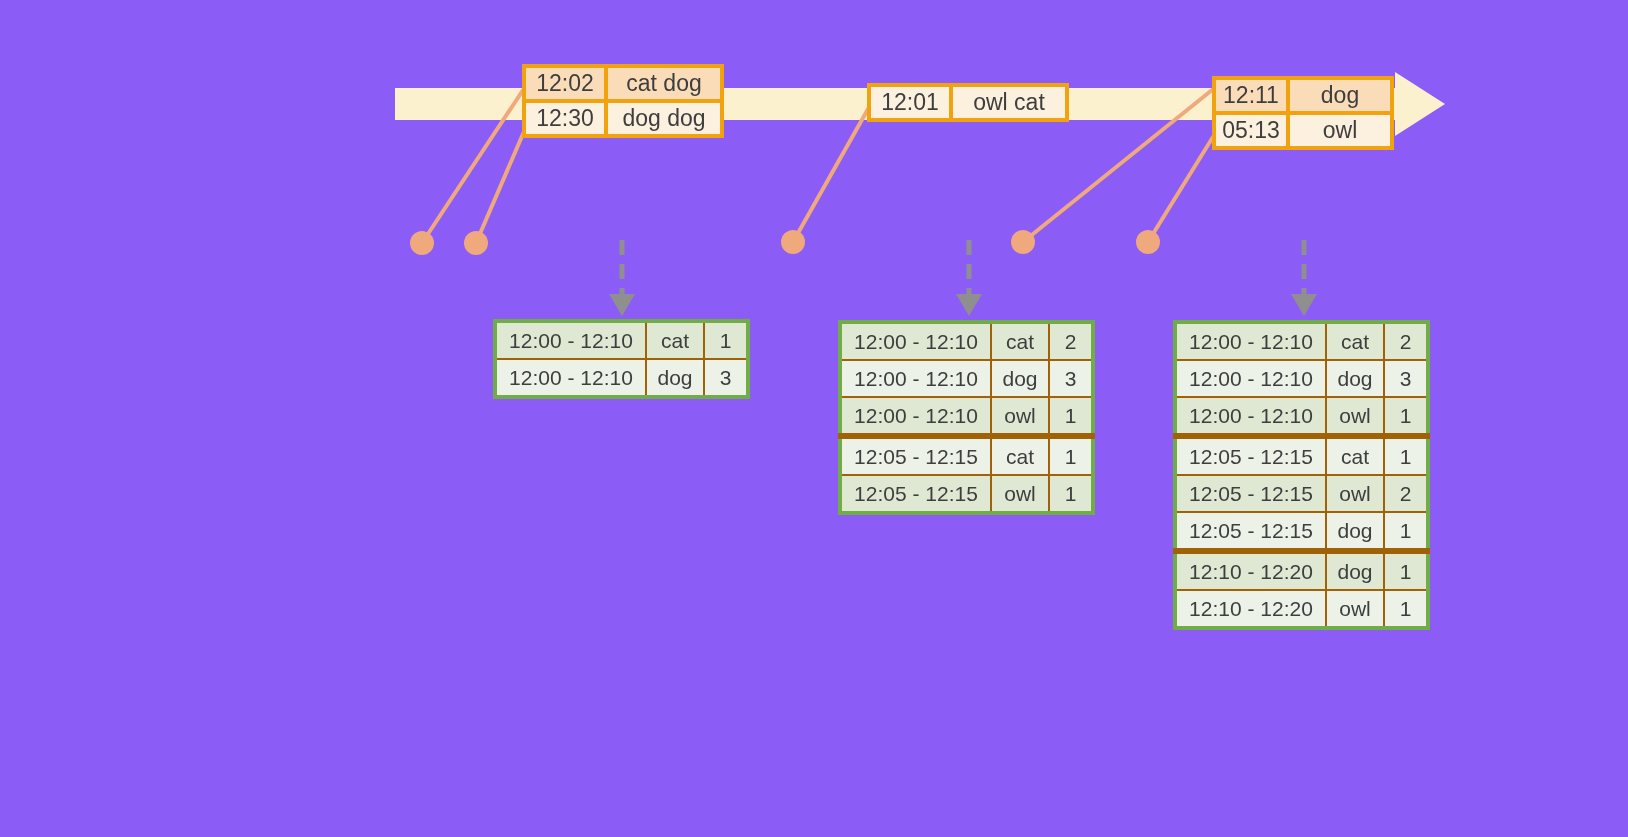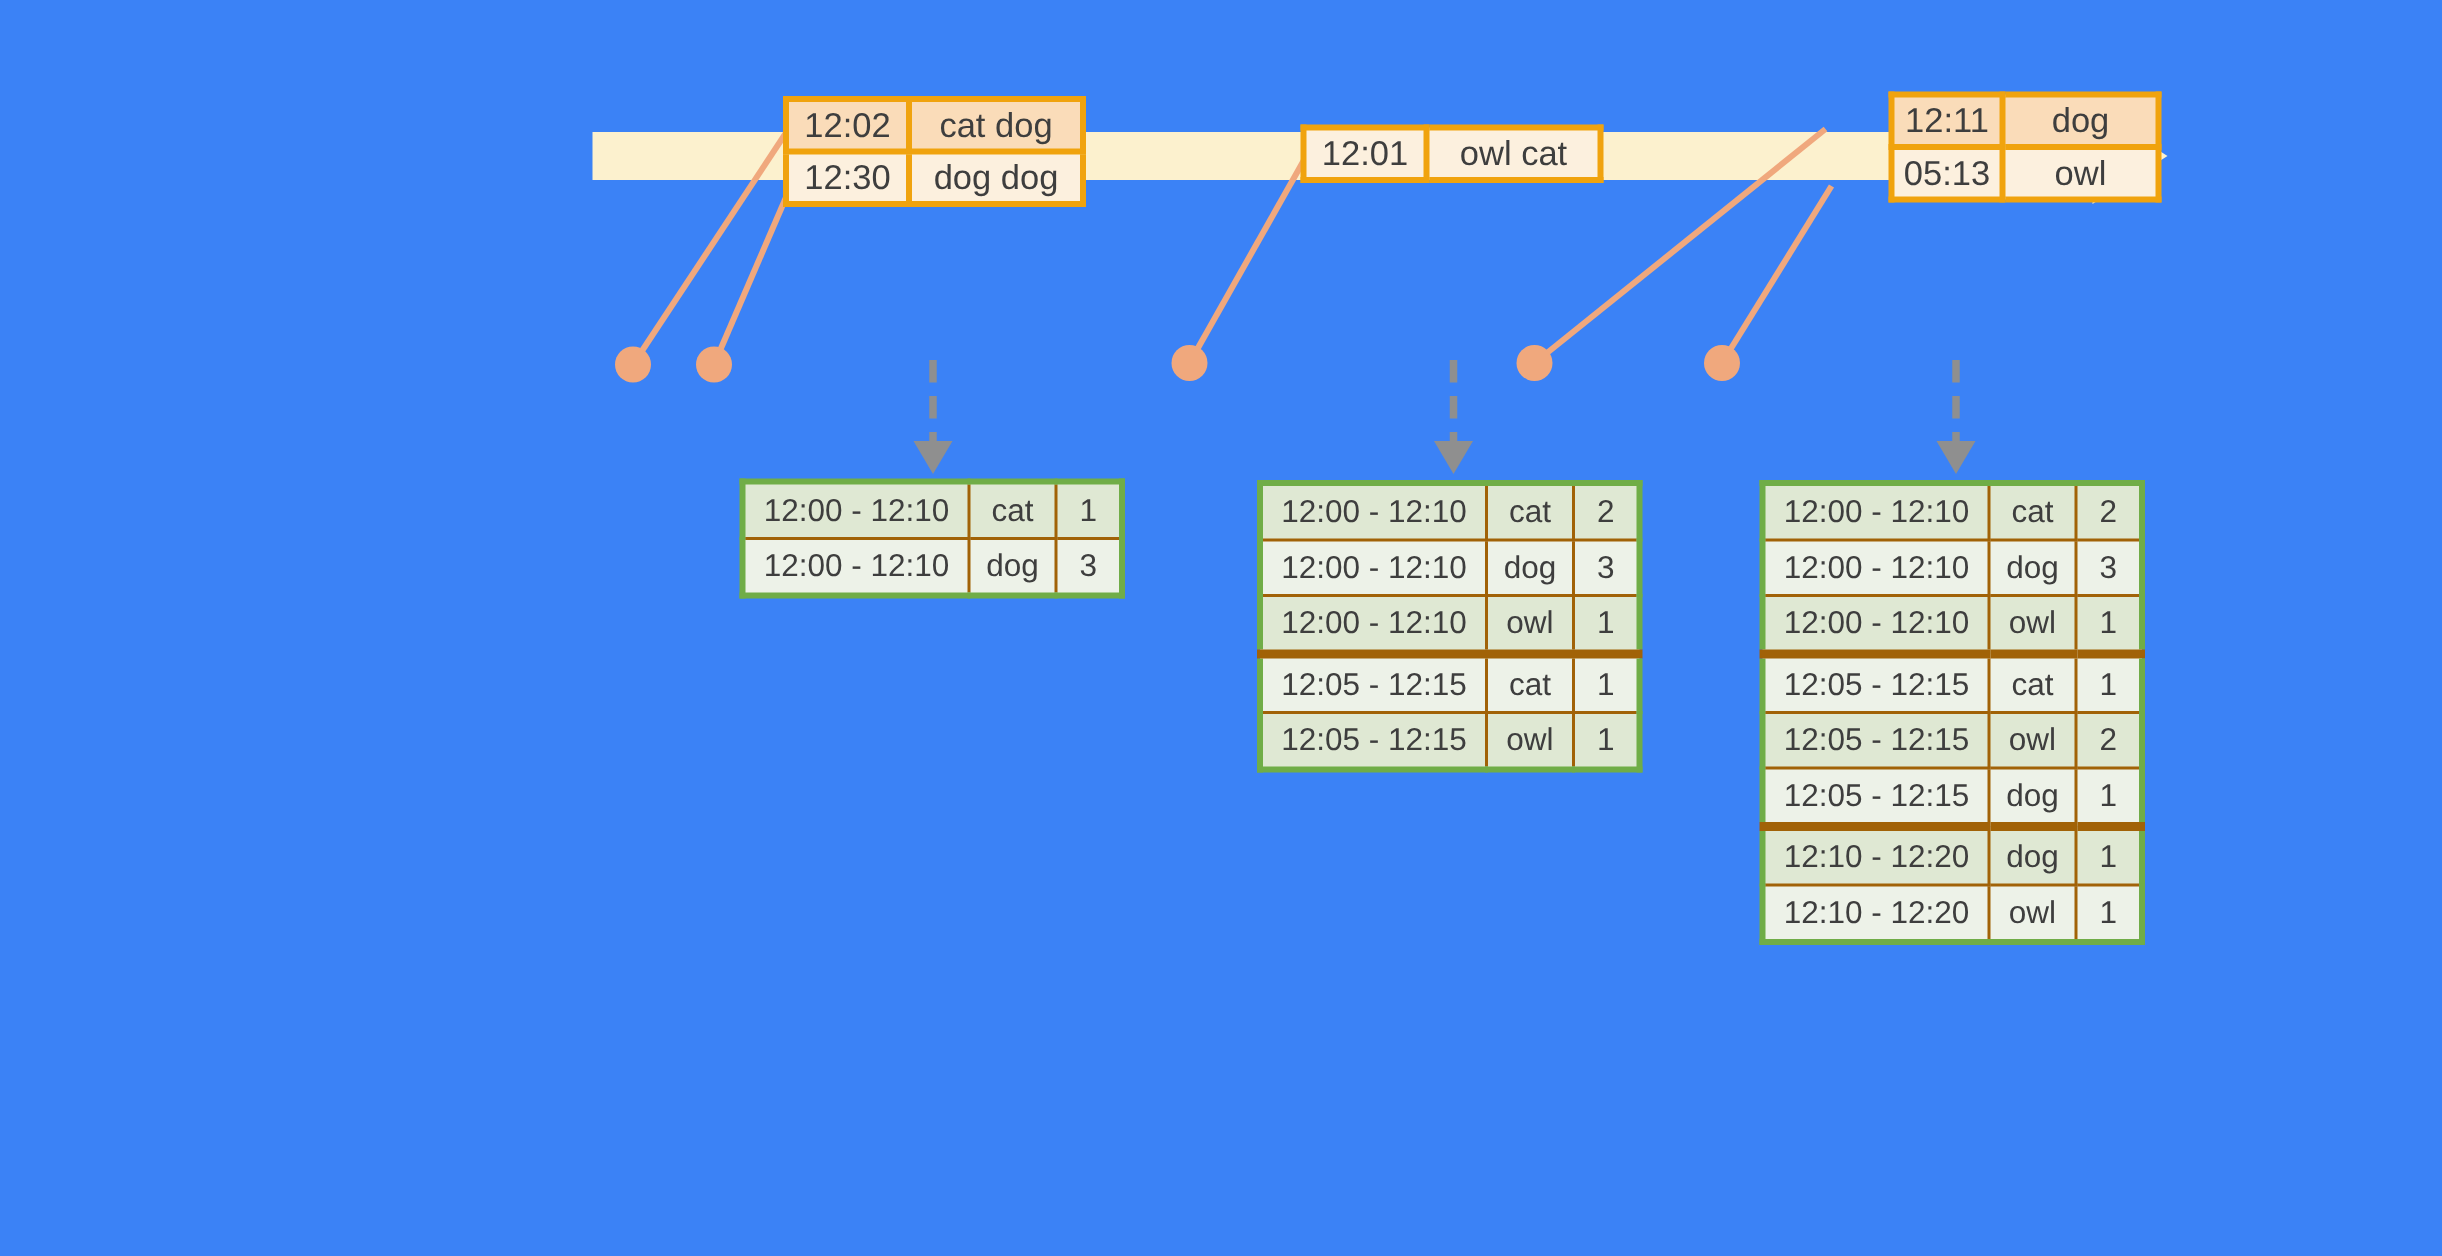--- a/index.html
+++ b/index.html
@@ -1,20 +1,20 @@
 <!DOCTYPE html>
 <html><head>
 <meta charset="utf-8">
 <style>
   html, body { margin: 0; padding: 0; background: #000; }
   .canvas {
     position: relative;
     width: 1628px;
     height: 837px;
-    background: #3b82f6;
+    background: #8b5cf6;
     overflow: hidden;
     font-family: "Liberation Sans", sans-serif;
   }
 
   
   .timeline-band {
     position: absolute;
     left: 395px; top: 88px;
     width: 1000px; height: 32px;
     background: #FCF1CE;
@@ -137,21 +137,21 @@
 
   <table class="event-table" style="left:867px; top:83px;">
     <tbody>
         <tr>
       <td class="time fill-cream">12:01</td>
       <td class="words fill-cream">owl cat</td>
     </tr>
   </tbody>
     </table>
 
-  <table class="event-table narrow" style="left:1212px; top:61px;margin-left:47px;">
+  <table class="event-table narrow" style="left:1212px; top:76px;">
     <tbody>
         <tr>
       <td class="time fill-peach">12:11</td>
       <td class="words fill-peach">dog</td>
     </tr>
     <tr>
       <td class="time fill-cream">05:13</td>
       <td class="words fill-cream">owl</td>
     </tr>
   </tbody>

